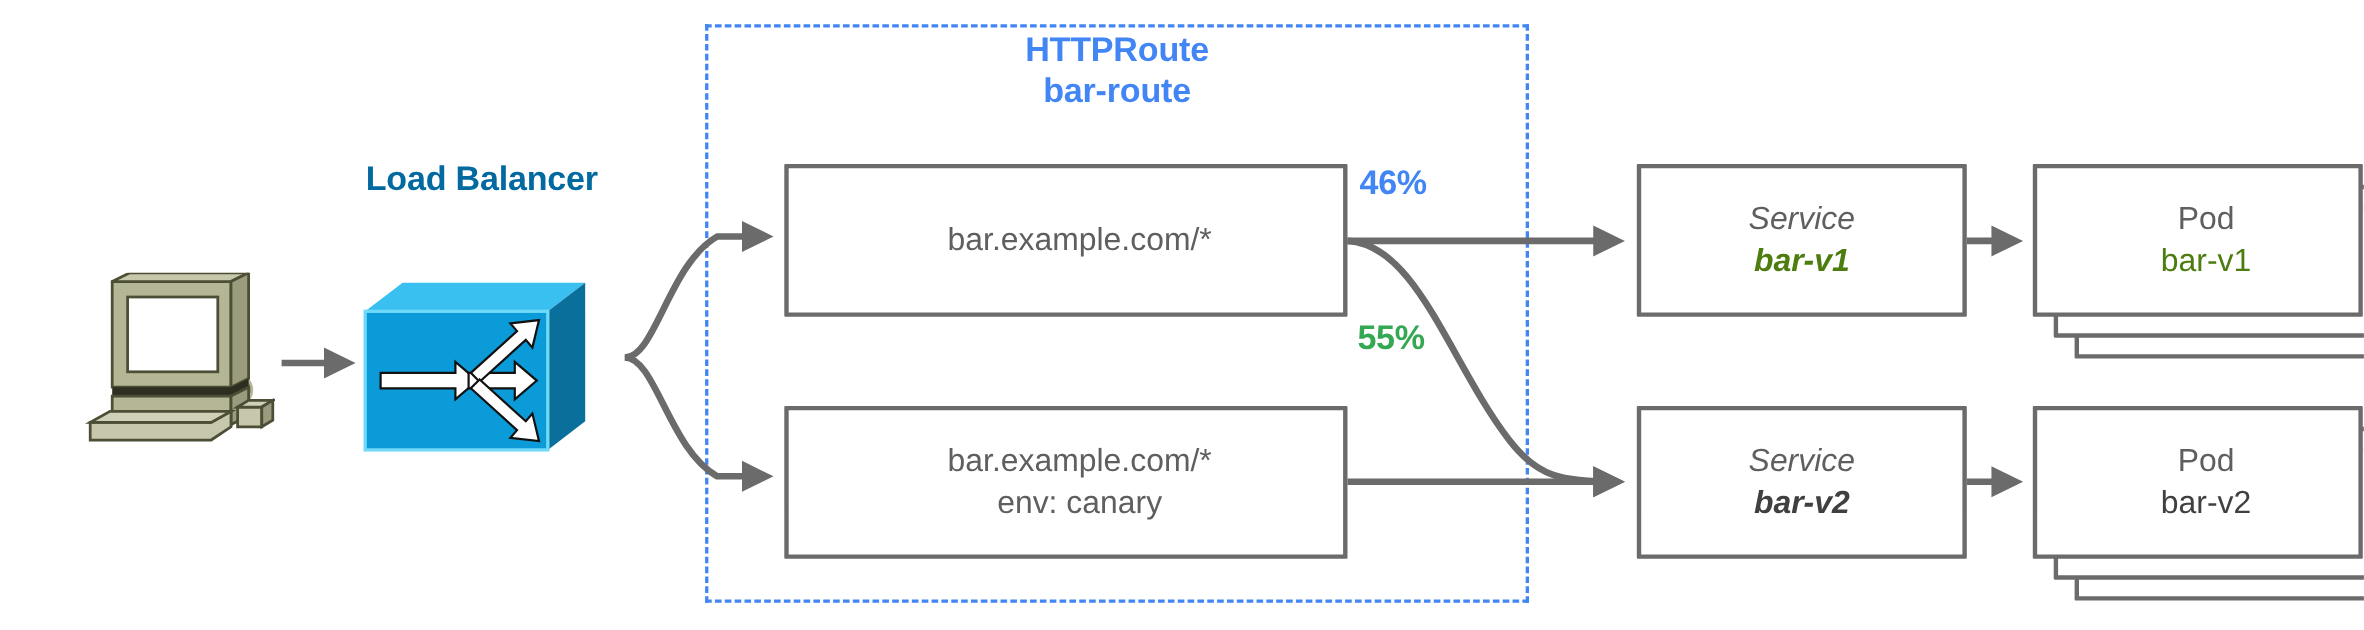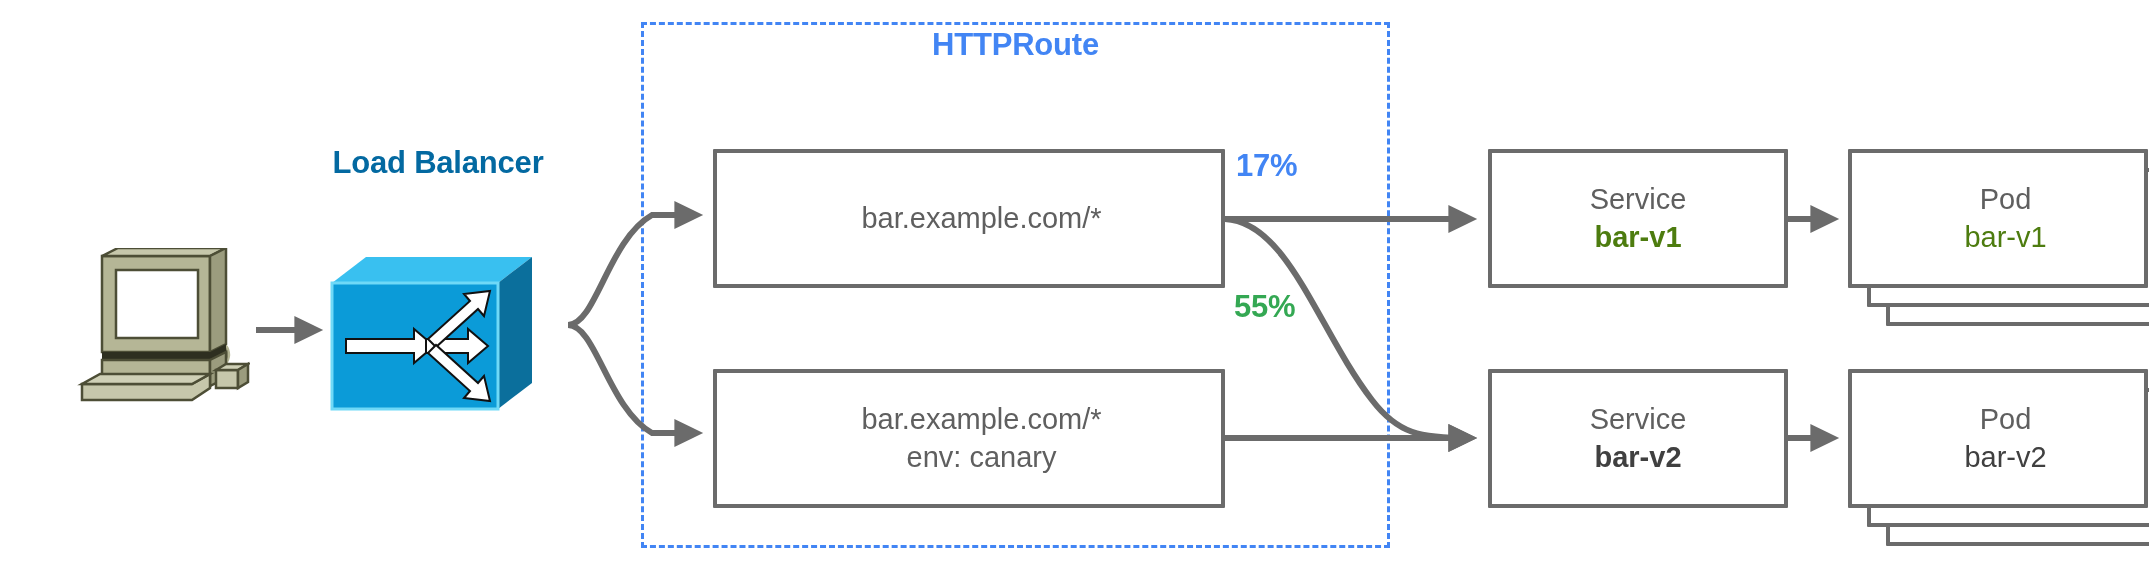--- a/index.html
+++ b/index.html
@@ -62,21 +62,21 @@
   }
   .accent-blue { color: #4d7c0f; }
   .accent-green { color: #404040; }
 
   
   .match-box { left: 685px; width: 512px; padding-left: 25px; }
   #match-box-primary { top: 149px; height: 139px; }
   #match-box-canary  { top: 369px; height: 139px; }
 
   
-  .svc-box { left: 1460px; width: 300px; height: 139px; }
+  .svc-box { left: 1460px; width: 300px; height: 139px; font-style: italic; }
   #service-box-v1 { top: 149px; }
   #service-box-v2 { top: 369px; }
 
   
   .pod-stack {
     position: absolute;
     width: 300px;
     height: 139px;
   }
   #pod-stack-v1 { left: 1820px; top: 149px; }
@@ -150,20 +150,21 @@
   .wire-head { fill: #6b6b6b; }
 </style>
 </head>
 <body>
 
 <div id="canvas">
 
   <div class="route-group"></div>
   <div class="route-group-title">
     <div>HTTPRoute</div>
+    <div>bar-route</div>
   </div>
 
   <div id="computer-icon">
     <svg width="190" height="160" viewBox="0 0 190 160" aria-hidden="true">
 
       <path d="M152 92 C170 96 172 112 158 120" fill="none" stroke="#b5b696" stroke-width="6"></path>
       <path d="M152 92 C170 96 172 112 158 120" fill="none" stroke="#7d7e60" stroke-width="1.5"></path>
 
       <path d="M42 8 L150 8 L150 104 L42 104 Z" fill="#b5b696" stroke="#4d4e36" stroke-width="2.5"></path>
 
@@ -211,21 +212,21 @@
 
   <div class="node-box match-box" id="match-box-primary">
     <div>bar.example.com/*</div>
   </div>
 
   <div class="node-box match-box" id="match-box-canary">
     <div>bar.example.com/*</div>
     <div>env: canary</div>
   </div>
 
-  <div class="pct-label" id="pct-label-primary">17%</div>
+  <div class="pct-label" id="pct-label-primary">46%</div>
   <div class="pct-label" id="pct-label-canary">55%</div>
 
   <div class="node-box svc-box" id="service-box-v1">
     <div>Service</div>
     <div class="sub accent-blue">bar-v1</div>
   </div>
 
   <div class="node-box svc-box" id="service-box-v2">
     <div>Service</div>
     <div class="sub accent-green">bar-v2</div>

